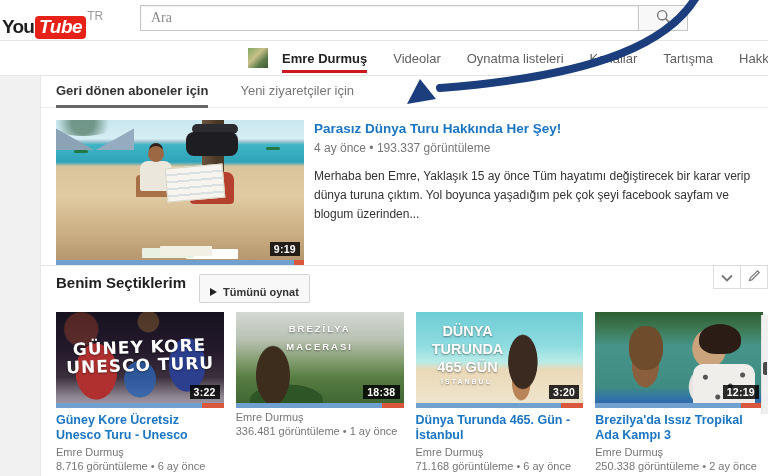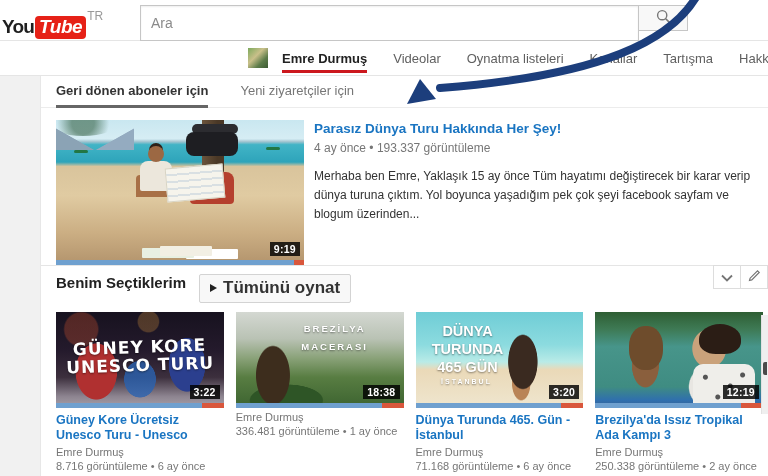--- a/index.html
+++ b/index.html
@@ -8,24 +8,24 @@
          font-family:"Liberation Sans", sans-serif; color:#222; }
 
   
   .topbar { position:absolute; top:0; left:0; right:0; height:41px; background:#fff;
             border-bottom:1px solid #e5e5e5; z-index:3; }
   .logo { position:absolute; left:2px; top:9px; white-space:nowrap; cursor:pointer; }
   .logo-you { font-size:19px; font-weight:bold; letter-spacing:-0.8px; color:#1f1f1f; }
   .logo-tube { display:inline-block; font-size:19px; font-weight:bold; letter-spacing:-0.5px;
                color:#fff; background:#e62117; border-radius:4px; padding:0 4px 1px; margin-left:1px;font-style:italic; }
   .logo-tr { font-size:12px; color:#999; vertical-align:13px; margin-left:1px; }
-  .search-input { position:absolute; left:140px; top:5px; width:499px; height:36px;
+  .search-input { position:absolute; left:140px; top:5px; width:499px; height:26px;
                   border:1px solid #c6c6c6; box-shadow:inset 0 1px 2px #eee;
                   font-size:14px; padding:0 10px; color:#333; outline:none;
-                  font-family:Liberation Sans, sans-serif; }
+                  font-family:Liberation Serif, serif; }
   .search-input::placeholder { color:#8a8a8a; opacity:1; }
   .search-btn { position:absolute; left:638px; top:5px; width:50px; height:26px;
                 border:1px solid #c6c6c6; background:#f8f8f8; cursor:pointer;
                 display:flex; align-items:center; justify-content:center; }
 
   
   .channelbar { position:absolute; top:41px; left:0; right:0; height:35px; background:#fff;
                 border-bottom:1px solid #e5e5e5; z-index:2;
                 display:flex; align-items:center; padding-left:248px; }
   .avatar { width:20px; height:20px; flex:none; margin-right:14px; cursor:pointer;
@@ -86,22 +86,22 @@
     transform:rotate(-5deg);
     background-image:repeating-linear-gradient(180deg,transparent 0 5px,#9fb7cf55 5px 7px); }
   .ft-papers { left:104px; top:126px; width:52px; height:10px; background:#f2efe4;
     box-shadow:-18px 2px 0 #e8f0e2, 26px 3px 0 #fff; border-radius:1px; }
 
   
   .section-head { position:relative; display:flex; 
                   border-top:1px solid #e5e5e5; padding:8px 15px 5px; }
   .sec-title { font-size:15px; font-weight:bold; color:#222; }
   .playall { display:inline-flex; align-items:center; gap:6px; margin-left:13px;
-             border:1px solid #d3d3d3; background:#f8f8f8; padding:3px 10px 4px;
-             font-size:17px; font-weight:bold; color:#333; cursor:pointer; border-radius:2px;
+             border:1px solid #d3d3d3; background:#f8f8f8; padding:11px 10px 4px;
+             font-size:11px; font-weight:bold; color:#333; cursor:pointer; border-radius:2px;
              font-family:"Liberation Sans", sans-serif; }
   .playall .tri { width:0; height:0; border-left:7px solid #212121;
                   border-top:4.5px solid transparent; border-bottom:4.5px solid transparent; }
   .shelf-ctrls { position:absolute; right:0; top:-1px; display:flex; }
   .shelf-btn { width:28px; height:24px; border:1px solid #ddd; background:#fff; cursor:pointer;
                display:flex; align-items:center; justify-content:center; margin-left:-1px; color:#757575; }
 
   .cards { display:grid; grid-template-columns:repeat(4,1fr); gap:12px; padding:4px 5px 0 15px; }
   .v-thumb { position:relative; height:96px; cursor:pointer; overflow:hidden; }
   .v-title { margin-top:5px; font-size:12.5px; line-height:15px; font-weight:bold;
@@ -120,21 +120,21 @@
       radial-gradient(ellipse 30px 44px at 78% 55%, #2b3f8e 0 60%, transparent 62%),
       radial-gradient(ellipse 26px 30px at 50% 70%, #2a62b0cc 0 60%, transparent 62%),
       linear-gradient(180deg,#17121f 0%,#241a2c 40%,#3c2f3d 68%,#8d8490 88%,#a9a2ab 100%); }
   .tt-korea { top:27px; font-size:17px; letter-spacing:1px; transform:rotate(-2deg);
               font-family:"DejaVu Sans", sans-serif; }
   
   .th-rio { background:
       radial-gradient(ellipse 30px 52px at 22% 66%, #3d2d1d 0 55%, transparent 58%),
       radial-gradient(ellipse 60px 26px at 30% 92%, #2e5526 0 60%, transparent 62%),
       linear-gradient(180deg,#d4d8d2 0%,#b9c2b4 28%,#8aa279 48%,#587d42 68%,#3c6330 100%); }
-  .tt-rio { top:8px; font-size:9.5px; letter-spacing:2px; line-height:1.9;margin-left:15px; }
+  .tt-rio { top:8px; font-size:9.5px; letter-spacing:2px; line-height:1.9; }
   
   .th-ist { background:
       radial-gradient(ellipse 26px 48px at 64% 52%, #3a2a20 0 55%, transparent 58%),
       radial-gradient(ellipse 16px 30px at 63% 74%, #b98457 0 55%, transparent 60%),
       linear-gradient(180deg,#6fcdd6 0%,#8cdbdf 34%,#b9ebe7 52%,#ead9b8 60%,#efe6cf 100%); }
   .tt-ist { top:10px; left:4px; width:96px; font-size:14.5px; line-height:1.25; }
   .tt-ist-sub { top:66px; left:16px; width:70px; font-size:7px; letter-spacing:2px; }
   
   .th-ada { background:
       radial-gradient(ellipse 30px 34px at 68% 38%, #caa27b 0 55%, transparent 58%),

